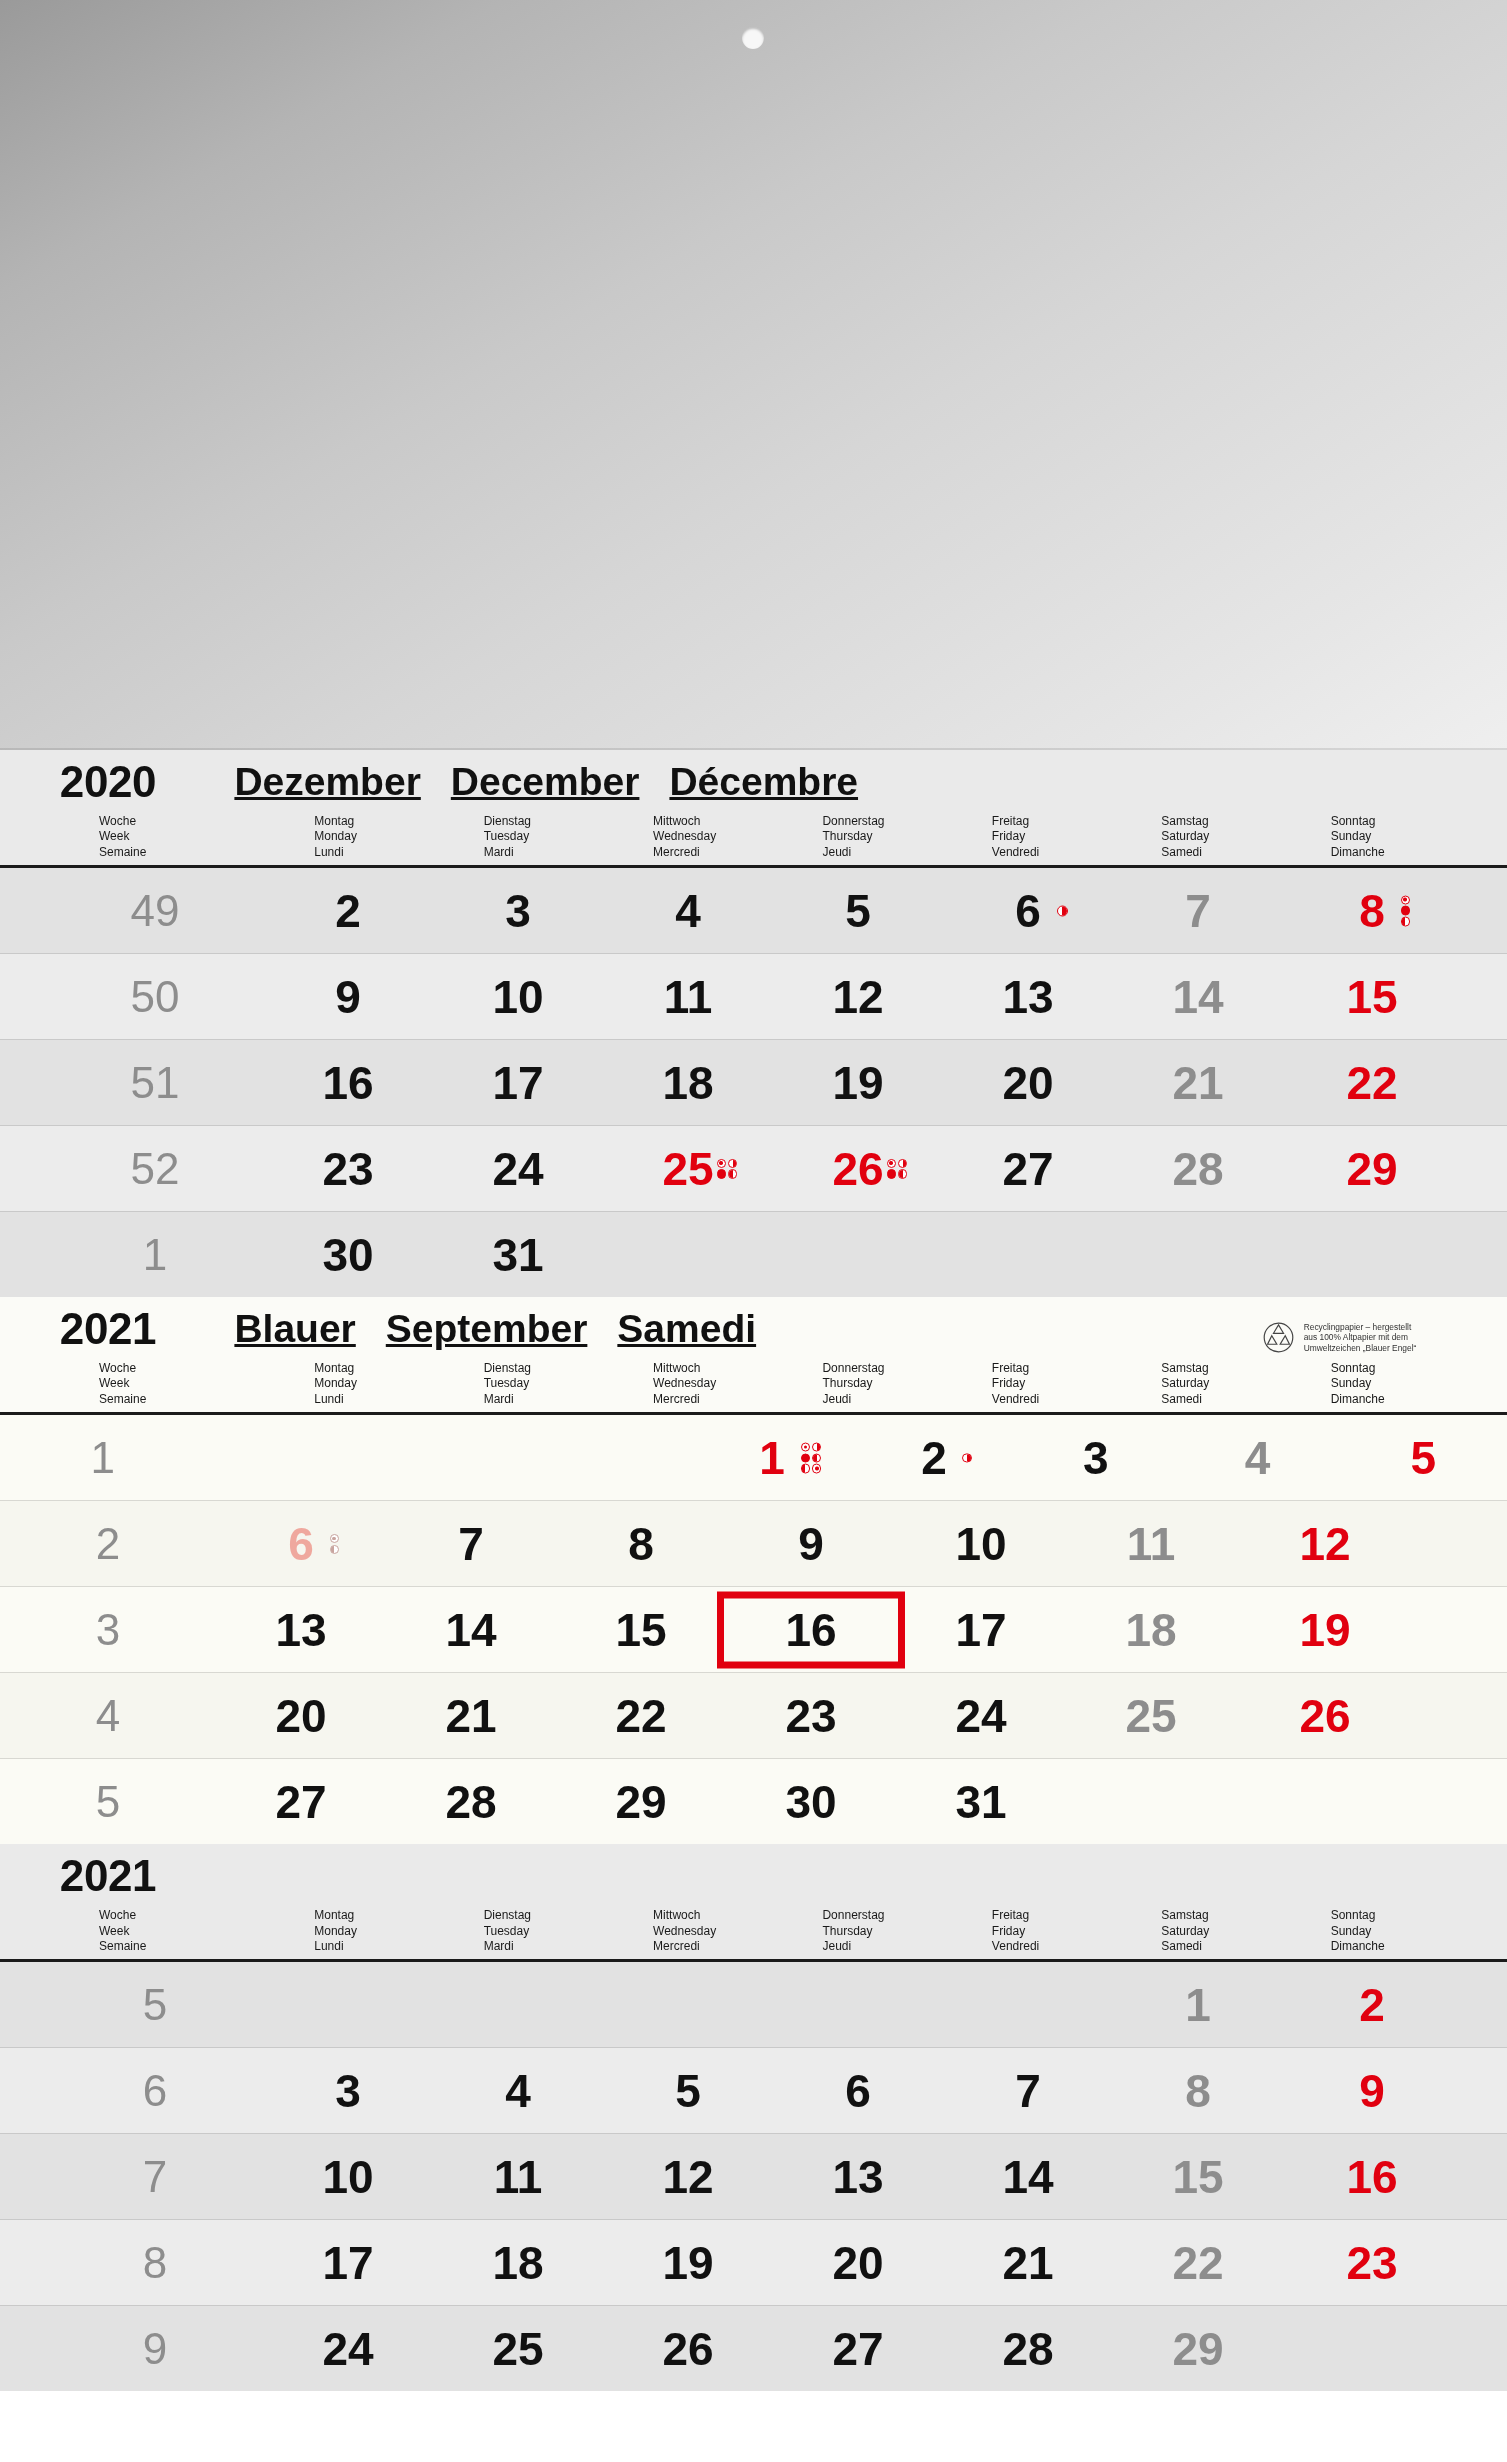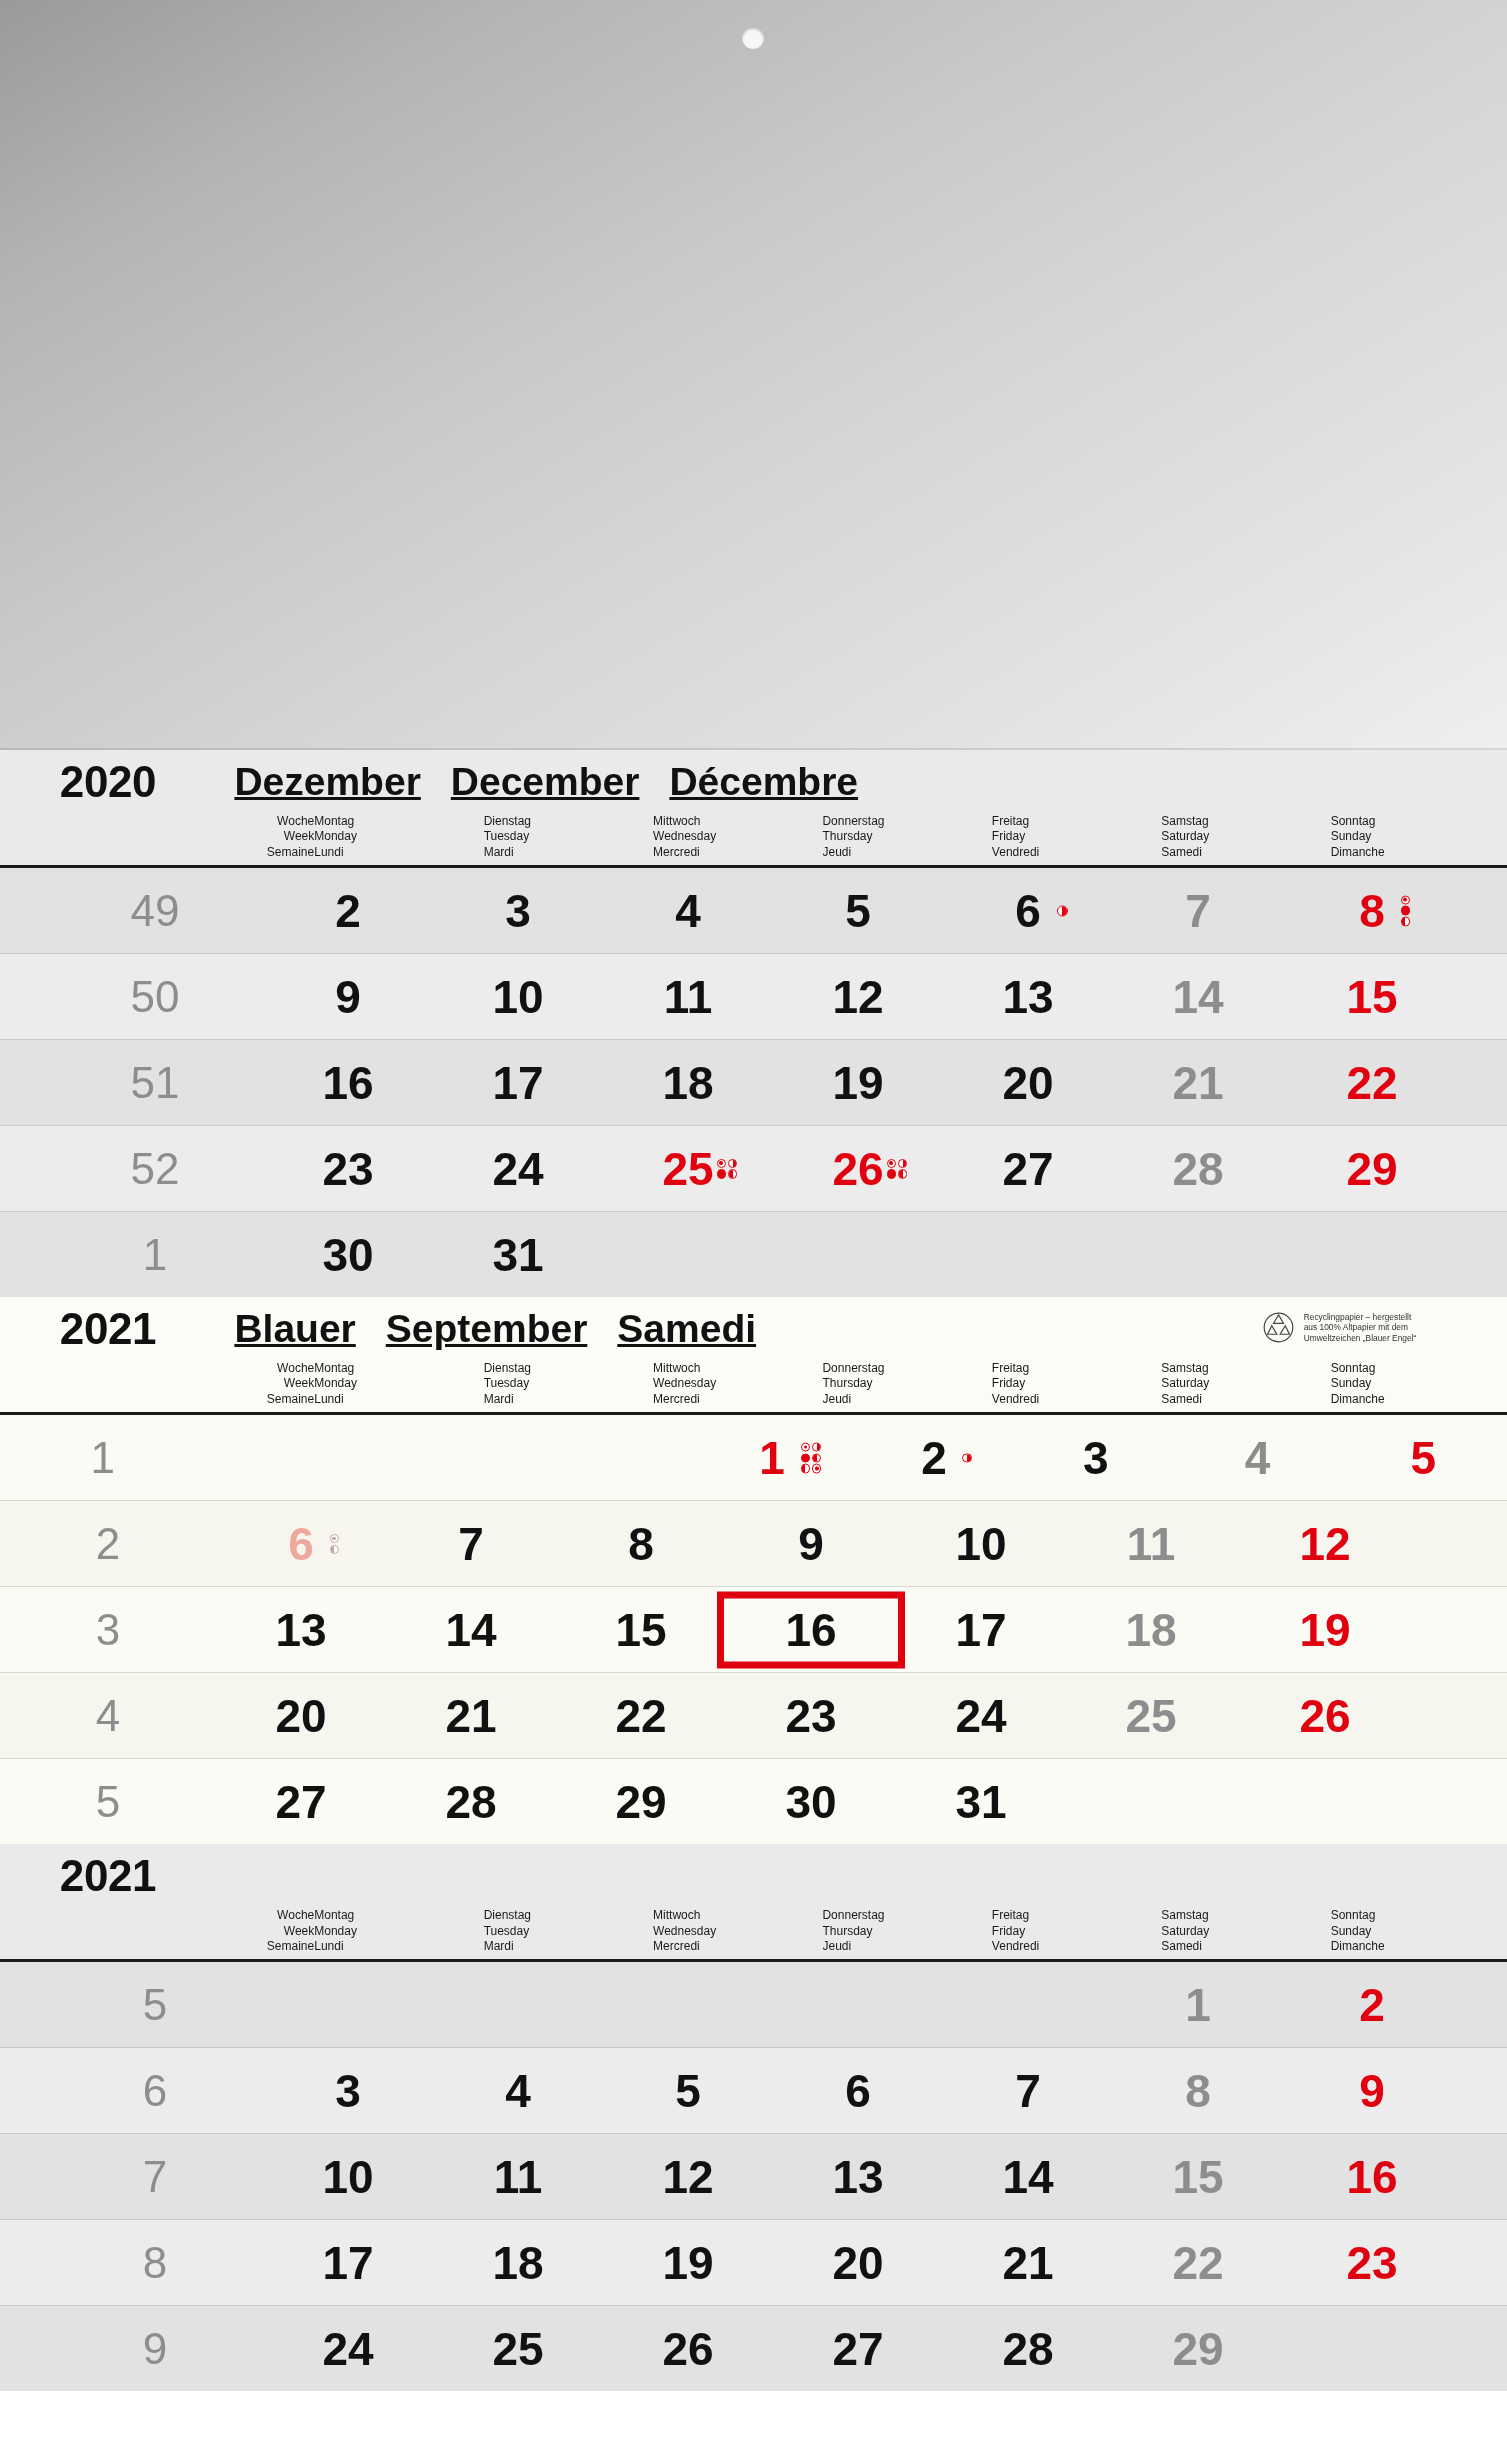--- a/index.html
+++ b/index.html
@@ -77,21 +77,21 @@
     color: #111;
     padding-left: 18.4px;
   }
   .month-names .m-de,
   .month-names .m-en,
   .month-names .m-fr { white-space: nowrap; text-decoration: underline; }
 
   .eco-badge {
     position: absolute;
     right: 30px;
-    top: 12px;
+    top: 22px;
     display: flex;
     align-items: center;
     gap: 6.7px;
     width: 218px;
   }
   .eco-badge .eco-text {
     font-size: 8.4px;
     line-height: 1.25;
     color: #333;
     white-space: pre-line;
@@ -102,21 +102,21 @@
     display: flex;
     padding-bottom: 5px;
   }
   .dow-cell {
     font-size: 12px;
     line-height: 1.28;
     color: #1a1a1a;
     text-align: left;
     white-space: pre-line;
   }
-  .dow-cell.wk { width: 216px; text-align: right; padding-left: 99px; }
+  .dow-cell.wk { width: 216px; text-align: left; padding-left: 99px; }
   .dow-cell.d  { width: 170px; }
   .dow-cell.d.sun { width: 178px; }
 
   .dec .dow-row, .feb .dow-row { border-bottom: 3.4px solid #1b1b1b; }
   .jan .dow-row { border-bottom: 3.4px solid #1b1b1b; }
 
   
   .week-row {
     display: flex;
     align-items: center;

